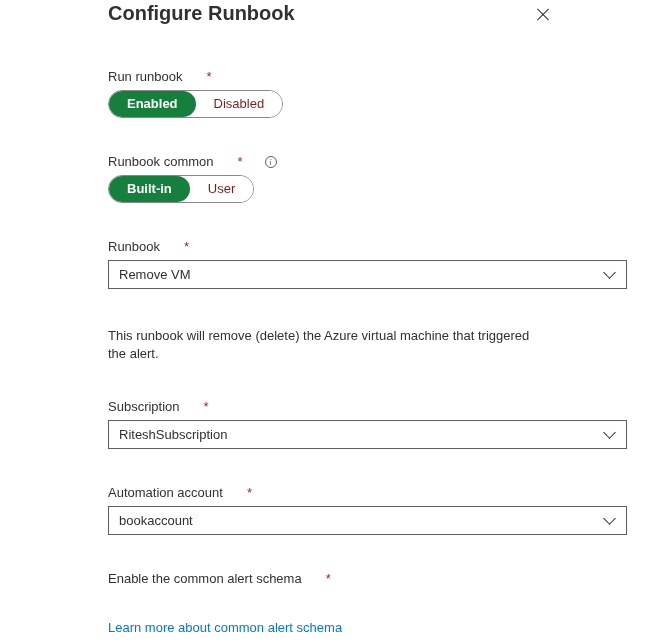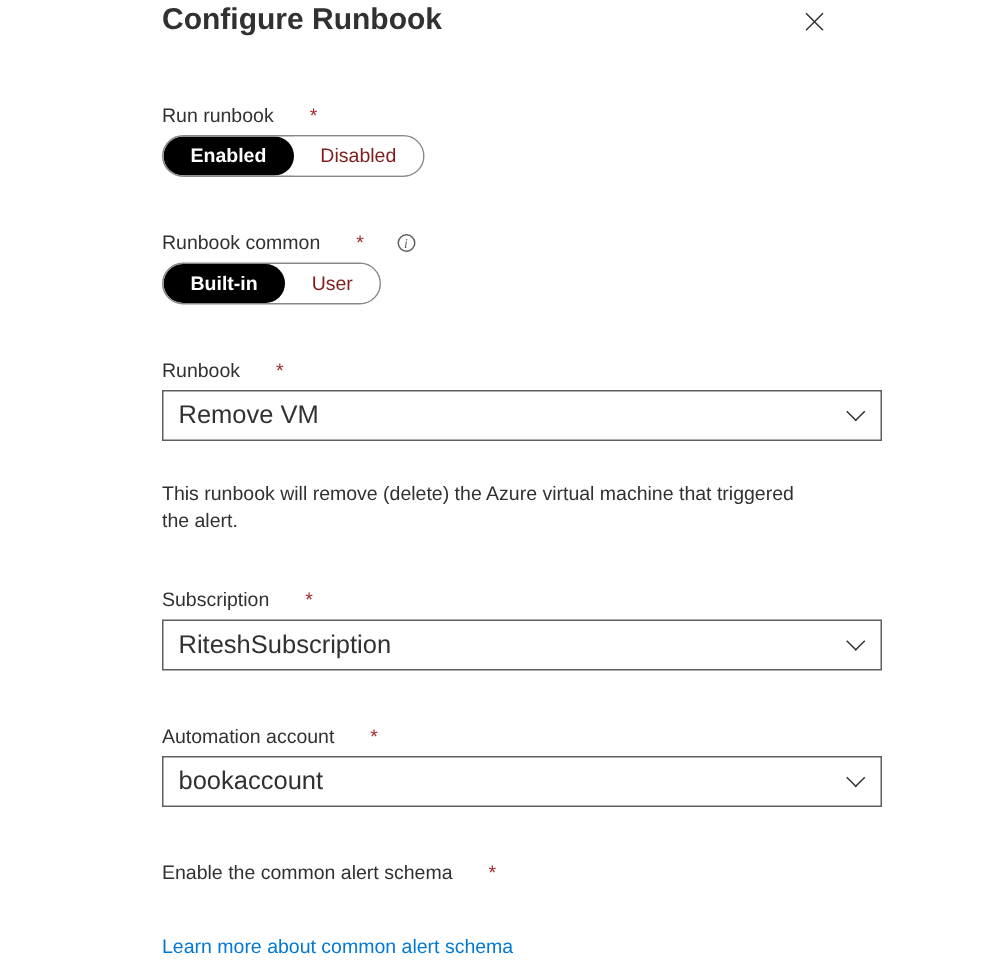--- a/index.html
+++ b/index.html
@@ -87,34 +87,34 @@
     .pill {
       padding: 4px 18px;
       font-size: 13px;
       cursor: pointer;
       background: #fff;
       color: #7f1d1d;
       border: none;
       line-height: 18px;
     }
     .pill.active {
-      background: #000000;
+      background: #15803d;
       color: #fff;
       border-radius: 20px;
       font-weight: 600;
     }
     .dropdown {
-      width: 480px;
+      width: 519px;
       border: 1px solid #605e5c;
       padding: 6px 10px;
       display: flex;
       justify-content: space-between;
       align-items: center;
       cursor: pointer;
-      font-size: 17px;
+      font-size: 13px;
       background: #fff;
     }
     .chevron {
       width: 12px;
       height: 12px;
       position: relative;
     }
     .chevron::before {
       content: "";
       position: absolute;
@@ -122,21 +122,21 @@
       height: 8px;
       border-right: 1px solid #323130;
       border-bottom: 1px solid #323130;
       transform: rotate(45deg);
       top: -1px;
       left: 1px;
     }
     .description {
       font-size: 13px;
       color: #323130;
-      margin-top: 26px;
+      margin-top: 38px;
       line-height: 1.4;
       width: 432px;
     }
     .link {
       color: #0078d4;
       text-decoration: none;
       font-size: 13px;
       display: inline-block;
       margin-top: 28px;
       cursor: pointer;

